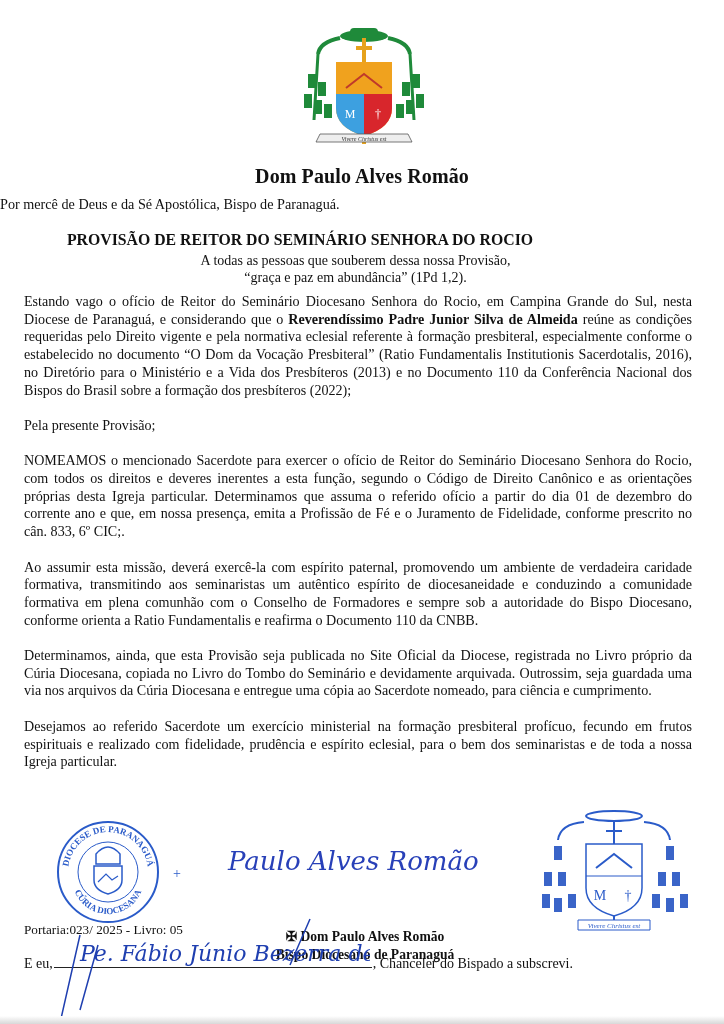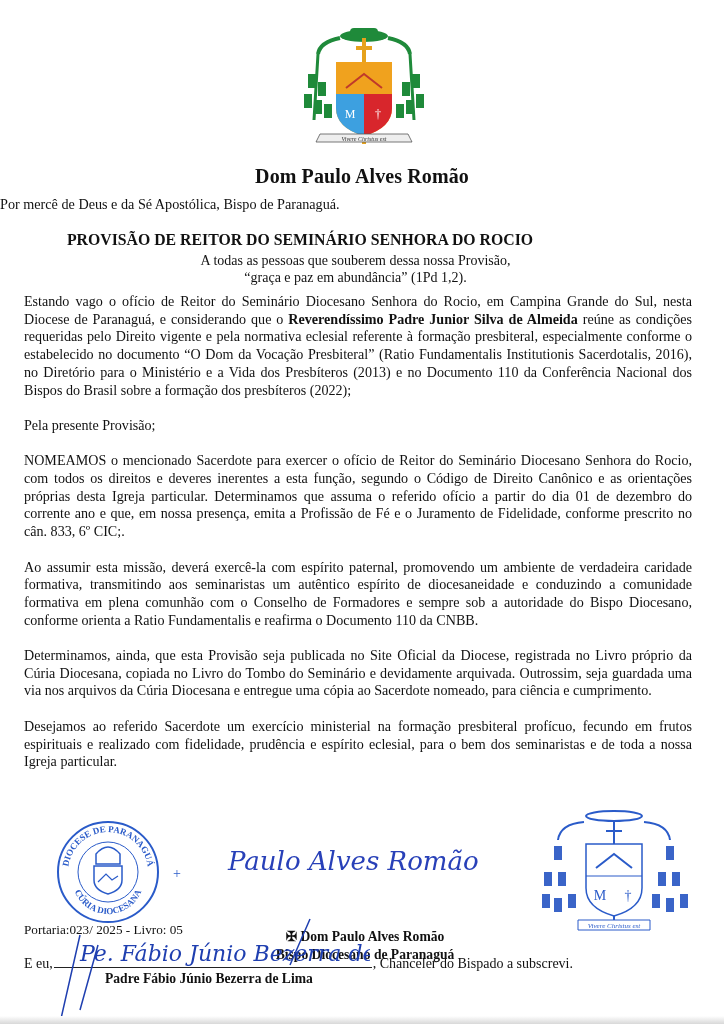--- a/index.html
+++ b/index.html
@@ -138,16 +138,15 @@
 
   <div class="portaria">Portaria:023/ 2025 - Livro: 05</div>
 
   <div class="chancellor">
     <span>E eu,</span><span class="line"></span><span>, Chanceler do Bispado a subscrevi.</span>
   </div>
   <svg class="chancellor-sig" viewBox="0 0 330 110">
     <path d="M40 20 L20 108 M58 30 L40 95 M270 4 L250 50" stroke="#1f3fb0" stroke-width="1.5" fill="none"></path>
     <text x="40" y="46" font-size="22" fill="#1f3fb0" font-style="italic" font-family="DejaVu Serif, serif">Pe. Fábio Júnio Bezerra de Lima</text>
   </svg>
-  <div class="chancellor-name">Padre Fábio Júnio Bezerra de Lima</div>
 
   <div class="bottom-edge"></div>
 </div>
 
 </body></html>

